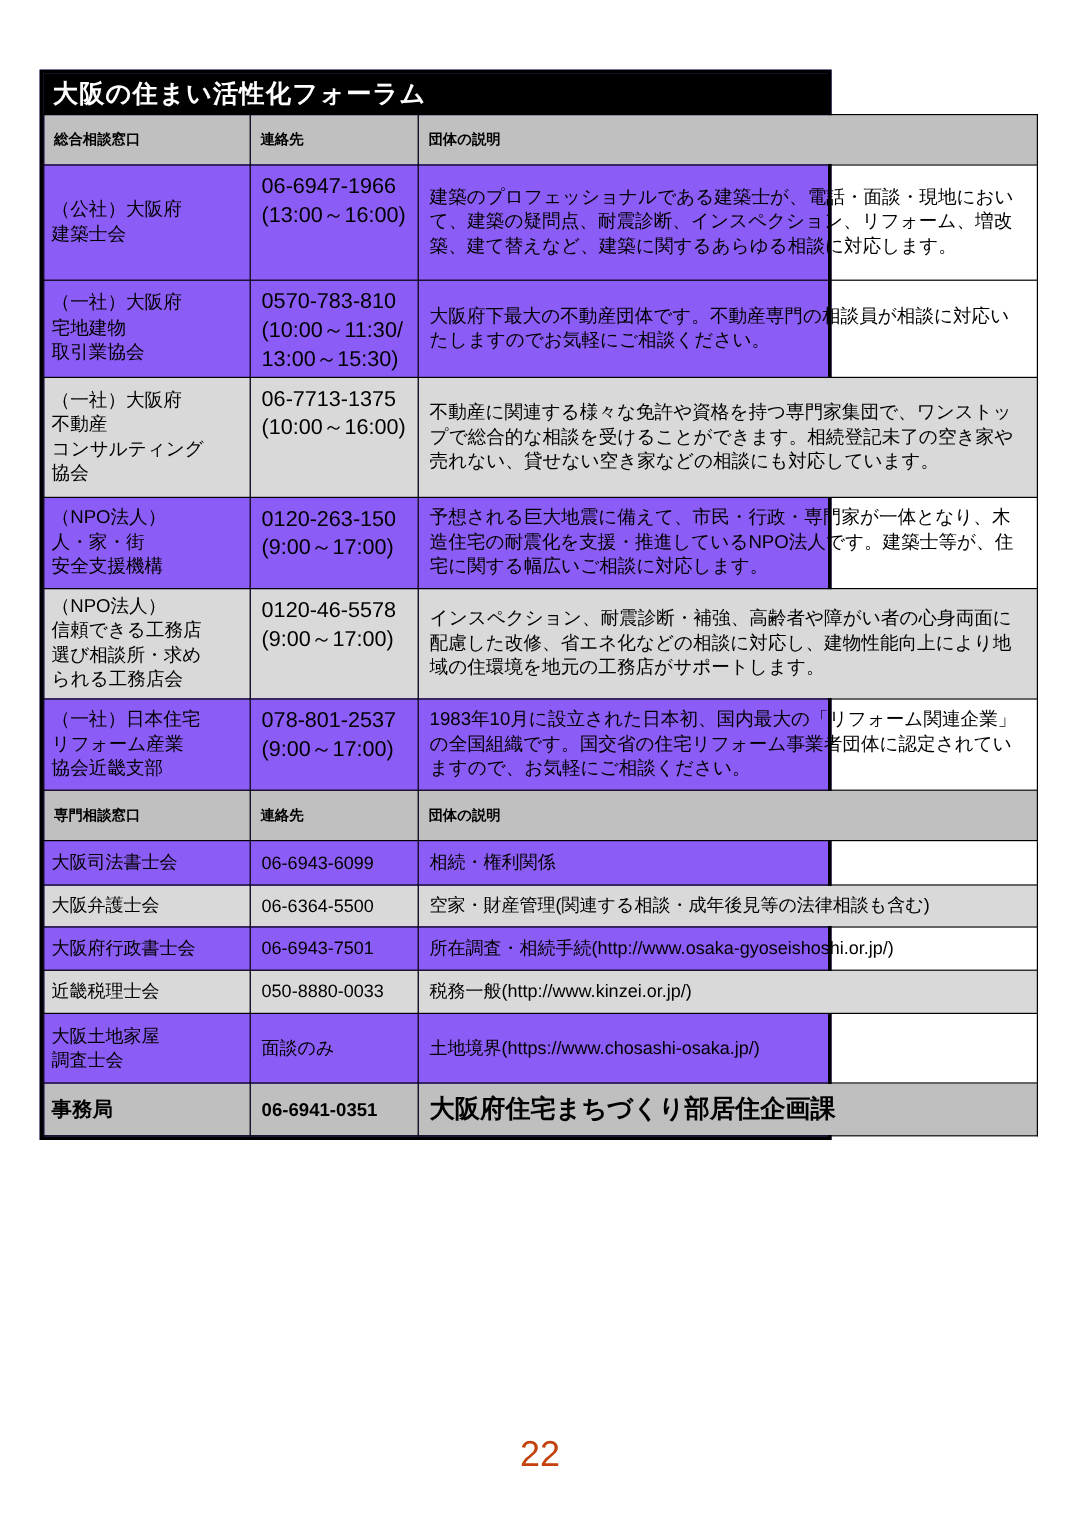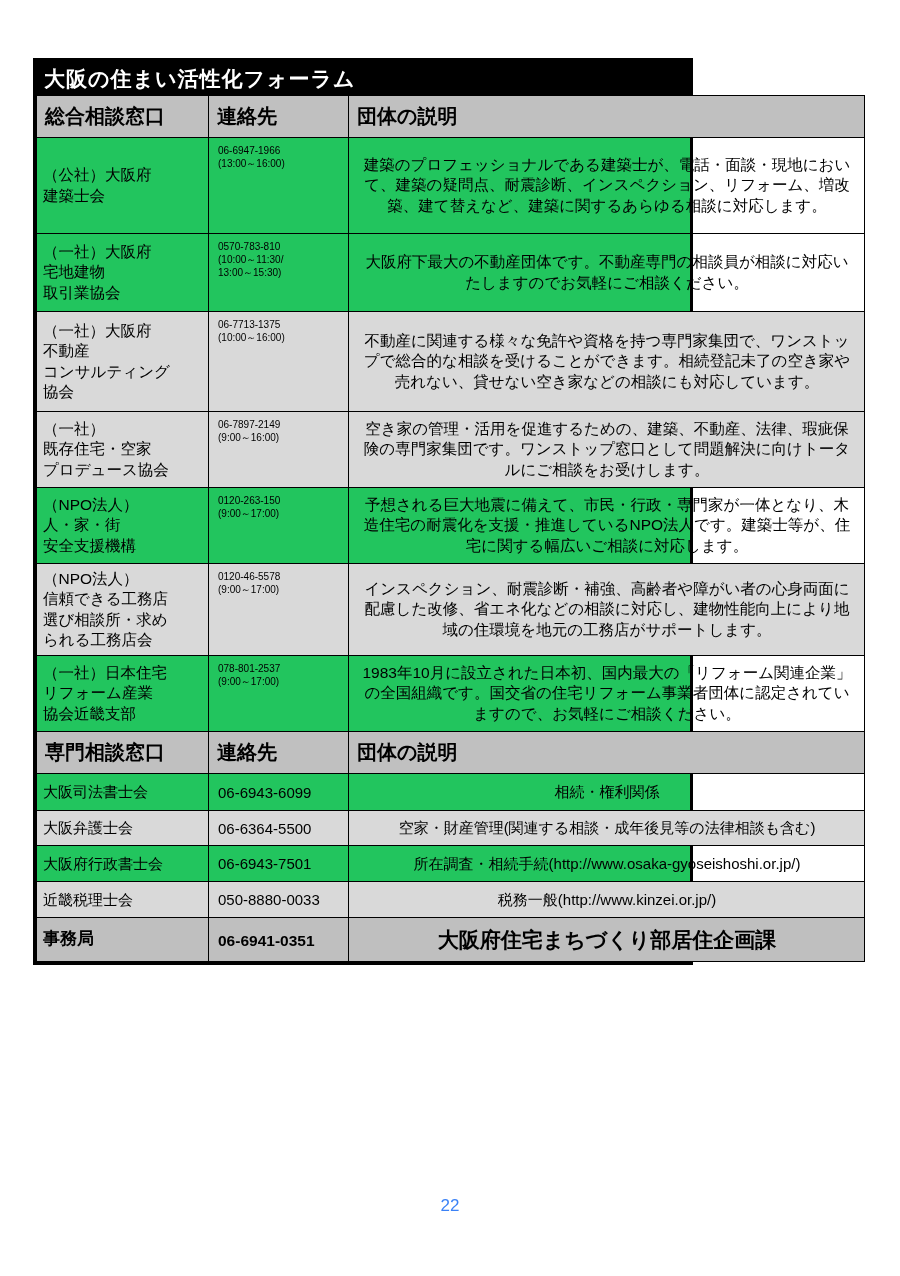--- a/index.html
+++ b/index.html
@@ -16,21 +16,21 @@
     background: #ffffff;
     overflow: hidden;
   }
   .doc {
     position: absolute;
     left: 33px;
     top: 58px;
     width: 660px;
     border: 3px solid #000;
     box-sizing: border-box;
-    background: #22c55e;
+    background: #8b5cf6;
   }
   .banner {
     background: #000000;
     color: #ffffff;
     font-weight: bold;
     font-size: 21px;
     line-height: 1.0;
     padding: 7px 8px 6px 8px;
     letter-spacing: 1px;
   }
@@ -46,62 +46,62 @@
     border: 1.5px solid #000;
     padding: 3px 6px;
     box-sizing: border-box;
     font-size: 15.5px;
     line-height: 1.32;
     overflow: hidden;
   }
   tr.head td {
     background: #c0c0c0;
     font-weight: bold;
-    font-size: 20px;
+    font-size: 12px;
     padding: 6px 8px;
     vertical-align: middle;
   }
   tr.alt td { background: #d9d9d9; }
   td.c-name {
     text-align: left;
     vertical-align: middle;
     white-space: pre-line;
   }
   td.c-tel {
     vertical-align: top;
     white-space: pre-line;
     padding-left: 9px;
     padding-top: 6px;
-    font-size: 10px;
+    font-size: 18px;
   }
   td.c-desc {
     vertical-align: middle;
     padding-left: 9px;
     padding-right: 8px;
-    text-align: center;
+    text-align: left;
   }
   tr.small td { font-size: 15px; }
   tr.small td.c-tel { padding-top: 4px; vertical-align: middle; }
   tr.footer td {
     background: #bfbfbf;
     font-weight: bold;
     vertical-align: middle;
     margin-top: 36px;
   }
   tr.footer td.c-name { font-size: 17px; }
   tr.footer td.c-tel  { font-size: 15.5px; }
   tr.footer td.c-desc { font-size: 21px; }
   .pagenum {
     position: absolute;
     left: 0;
     top: 1196px;
     width: 100%;
     text-align: center;
-    font-size: 17px;
-    color: #3b82f6;
+    font-size: 30px;
+    color: #c2410c;
   }
 </style>
 </head>
 <body>
 
 <div class="page">
   <div class="doc">
 
     <div class="banner">
       <span>大阪の住まい活性化フォーラム</span>
@@ -144,28 +144,20 @@
         <td class="c-name">（一社）大阪府
 不動産
 コンサルティング
 協会</td>
         <td class="c-tel">06-7713-1375
 (10:00～16:00)</td>
         <td class="c-desc">不動産に関連する様々な免許や資格を持つ専門家集団で、ワンストップで総合的な相談を受けることができます。相続登記未了の空き家や売れない、貸せない空き家などの相談にも対応しています。</td>
       </tr>
 
 
-      <tr class="alt" style="height:76px">
-        <td class="c-name">（一社）
-既存住宅・空家
-プロデュース協会</td>
-        <td class="c-tel">06-7897-2149
-(9:00～16:00)</td>
-        <td class="c-desc">空き家の管理・活用を促進するための、建築、不動産、法律、瑕疵保険の専門家集団です。ワンストップ窓口として問題解決に向けトータルにご相談をお受けします。</td>
-      </tr>
 
       <tr style="height:76px">
         <td class="c-name">（NPO法人）
 人・家・街
 安全支援機構</td>
         <td class="c-tel">0120-263-150
 (9:00～17:00)</td>
         <td class="c-desc">予想される巨大地震に備えて、市民・行政・専門家が一体となり、木造住宅の耐震化を支援・推進しているNPO法人です。建築士等が、住宅に関する幅広いご相談に対応します。</td>
       </tr>
 
@@ -211,20 +203,26 @@
         <td class="c-tel">06-6943-7501</td>
         <td class="c-desc">所在調査・相続手続(http://www.osaka-gyoseishoshi.or.jp/)</td>
       </tr>
 
       <tr class="small alt" style="height:36px">
         <td class="c-name">近畿税理士会</td>
         <td class="c-tel">050-8880-0033</td>
         <td class="c-desc">税務一般(http://www.kinzei.or.jp/)</td>
       </tr>
 
+      <tr class="small" style="height:58px">
+        <td class="c-name">大阪土地家屋
+調査士会</td>
+        <td class="c-tel">面談のみ</td>
+        <td class="c-desc">土地境界(https://www.chosashi-osaka.jp/)</td>
+      </tr>
 
       <tr class="footer" style="height:44px">
         <td class="c-name">事務局</td>
         <td class="c-tel">06-6941-0351</td>
         <td class="c-desc">大阪府住宅まちづくり部居住企画課</td>
       </tr>
 
     </tbody>
       </table>
   </div>

